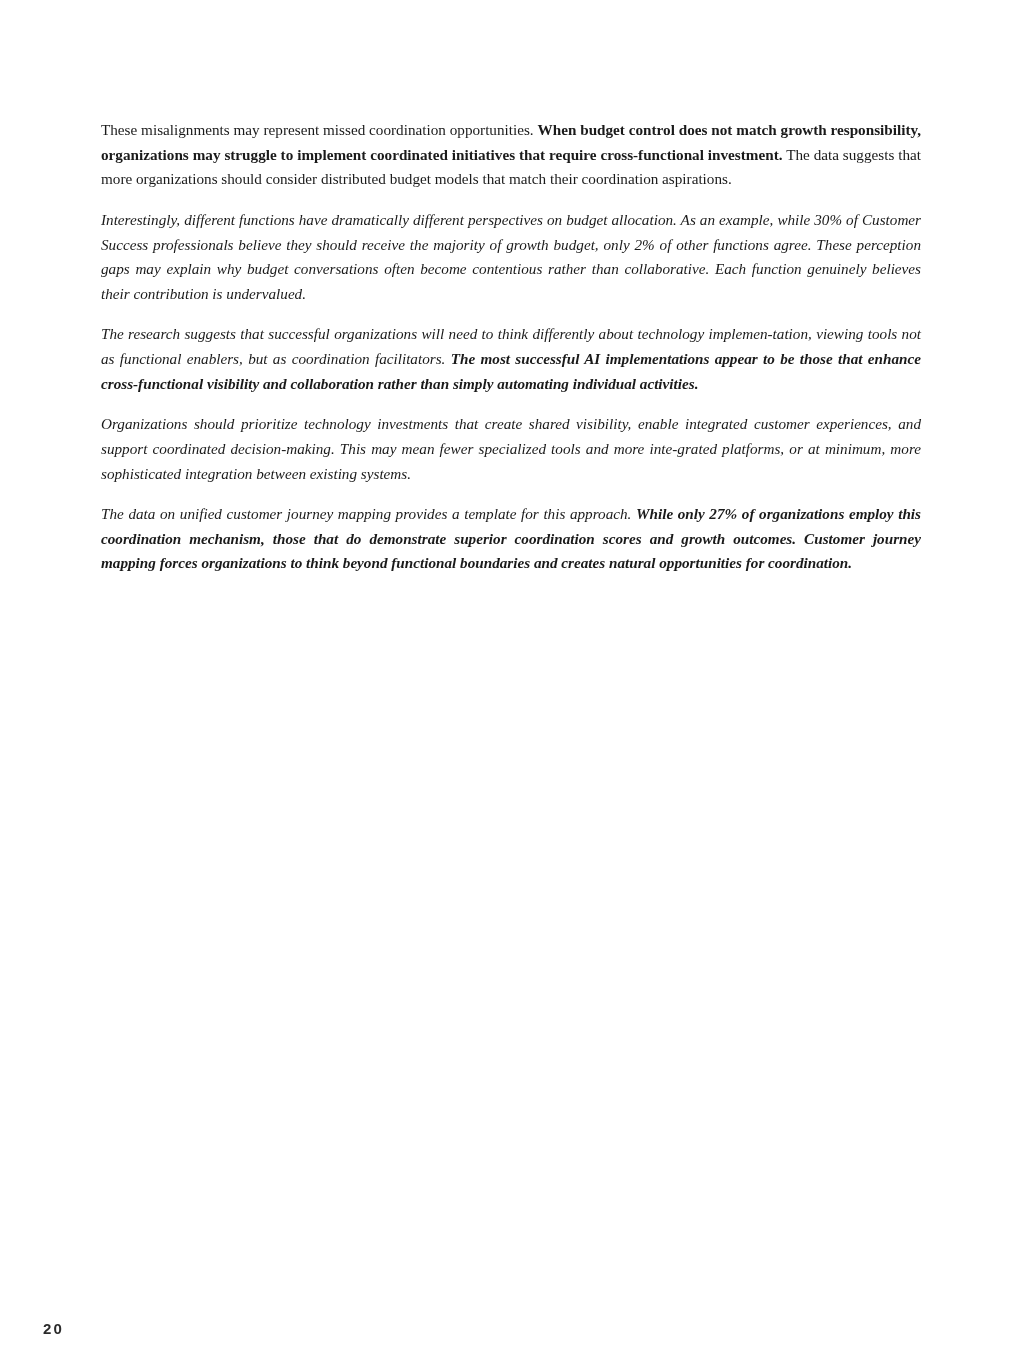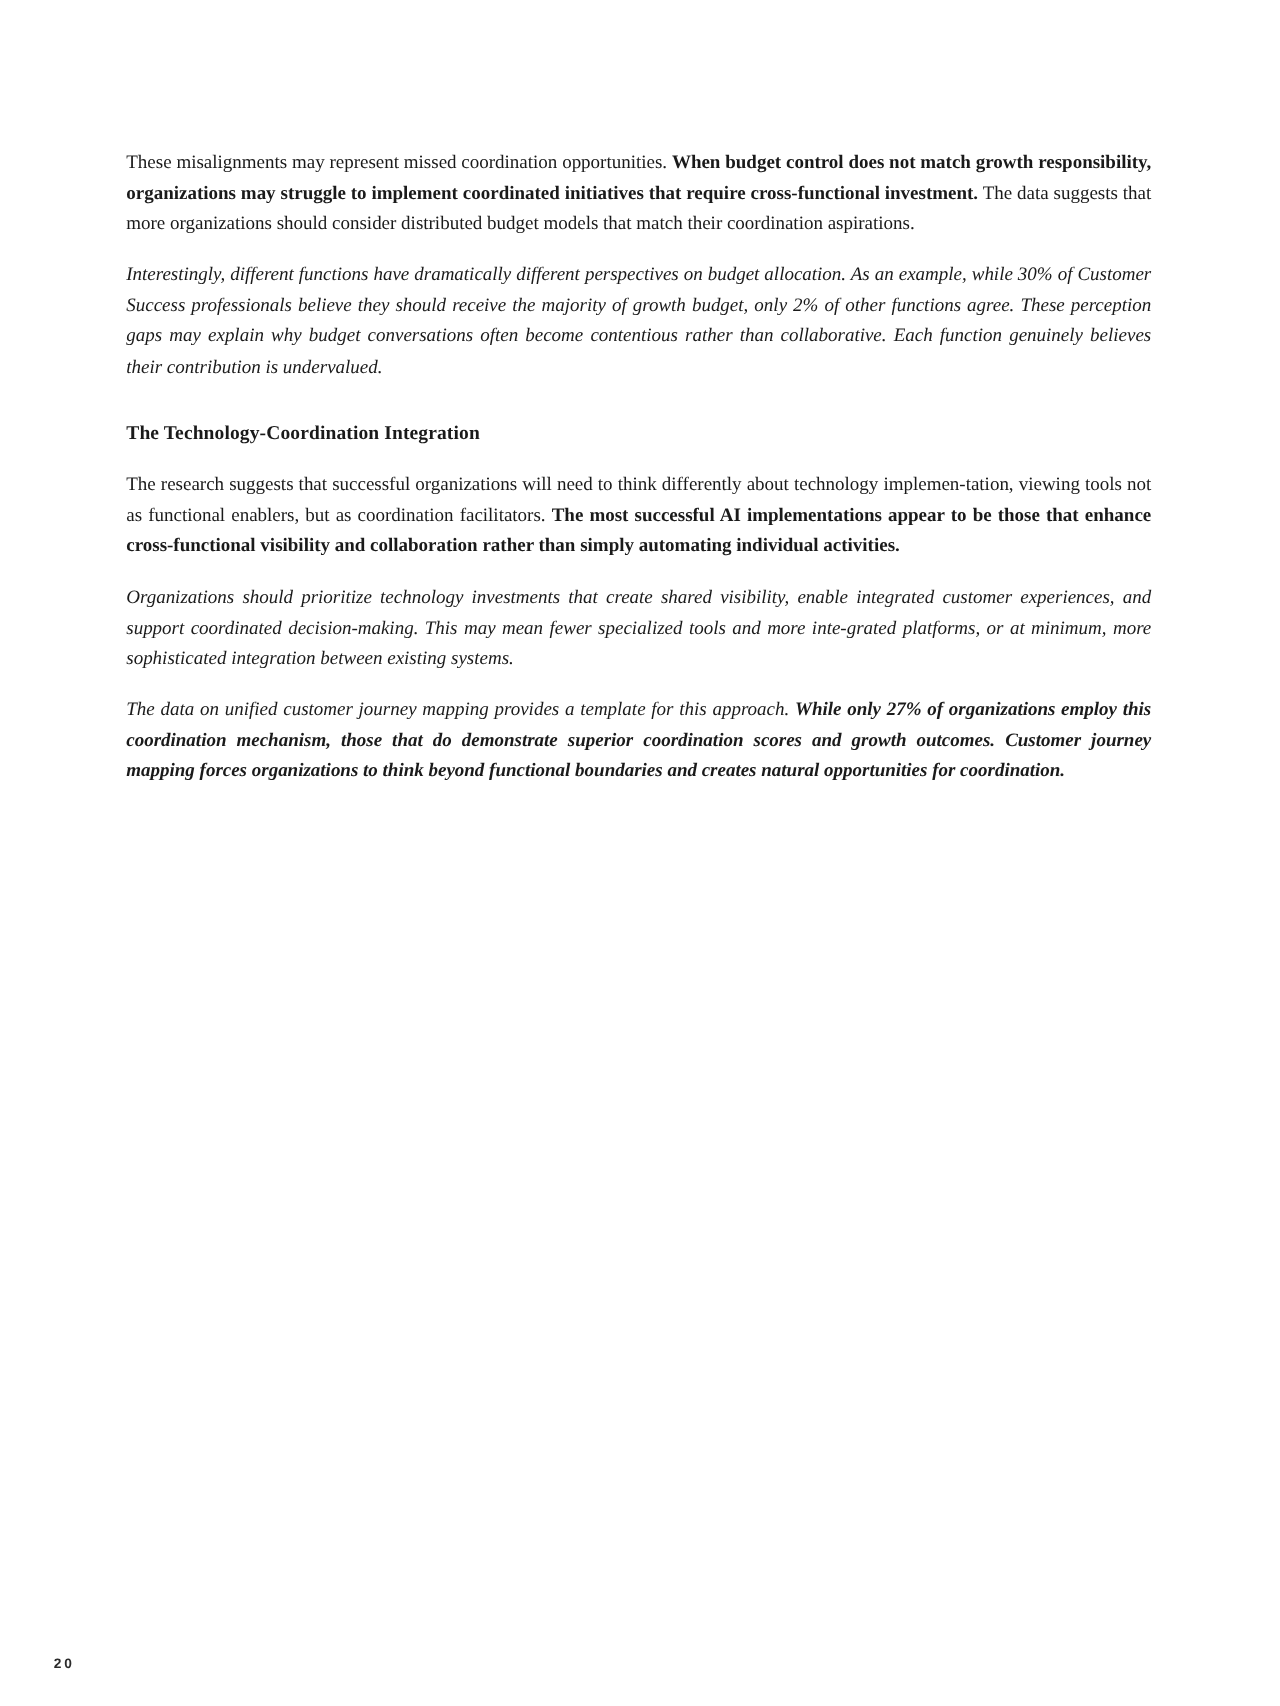--- a/index.html
+++ b/index.html
@@ -48,42 +48,41 @@
     font-weight: bold;
     margin: 30px 0 18px 0;
     line-height: 1.4;
     letter-spacing: 0.1px;
   }
   .page-number {
     position: absolute;
     left: 41px;
     bottom: 28px;
     font-family: "Liberation Sans", sans-serif;
-    font-size: 11px;
+    font-size: 15px;
     font-weight: bold;
     letter-spacing: 2.2px;
     color: #2b2b2b;
   }
 </style>
 </head>
 <body>
 
 <div class="page">
 
   <div class="content">
 
     <p class="para">
       <span>These misalignments may represent missed coordination opportunities. </span><span class="bold">When budget control does not match growth responsibility, organizations may struggle to implement coordinated initiatives that require cross-functional investment.</span><span> The data suggests that more organizations should consider distributed budget models that match their coordination aspirations.</span>
     </p>
 
     <p class="para">
       <span>Interestingly, different functions have dramatically different perspectives on budget allocation. As an example, while 30% of Customer Success professionals believe they should receive the majority of growth budget, only 2% of other functions agree. These perception gaps may explain why budget conversations often become contentious rather than collaborative. Each function genuinely believes their contribution is undervalued.</span>
     </p>
 
-    <h2 class="subhead">The Technology-Coordination Integration</h2>
 
     <p class="para">
       <span>The research suggests that successful organizations will need to think differently about technology implemen-tation, viewing tools not as functional enablers, but as coordination facilitators. </span><span class="bold">The most successful AI implementations appear to be those that enhance cross-functional visibility and collaboration rather than simply automating individual activities.</span>
     </p>
 
     <p class="para">
       <span>Organizations should prioritize technology investments that create shared visibility, enable integrated customer experiences, and support coordinated decision-making. This may mean fewer specialized tools and more inte-grated platforms, or at minimum, more sophisticated integration between existing systems.</span>
     </p>
 
     <p class="para">

